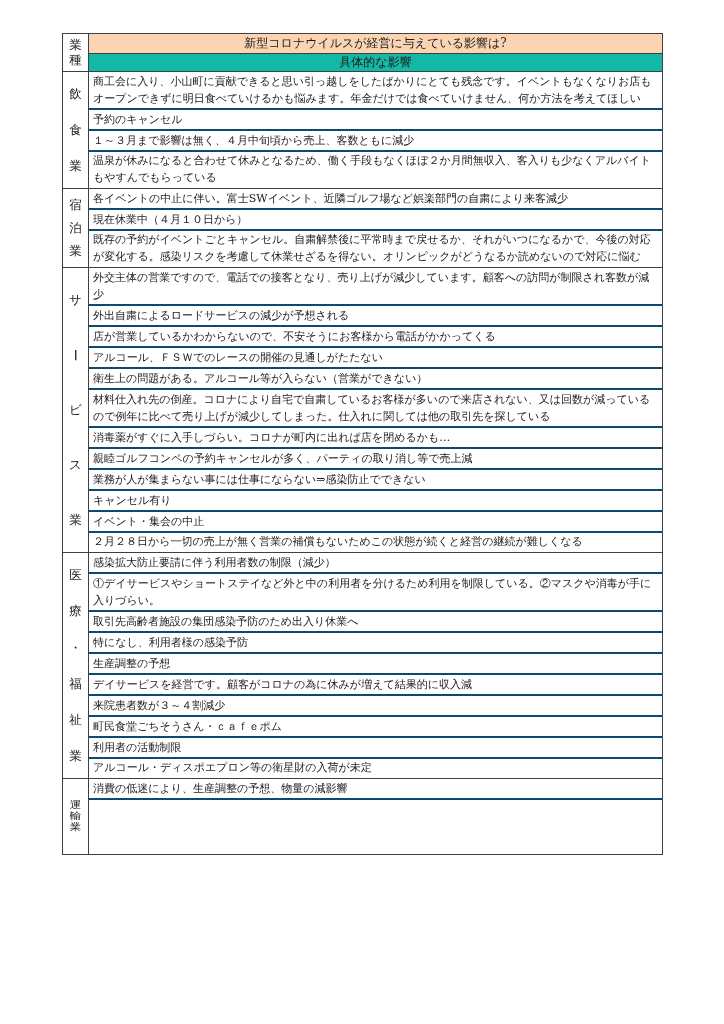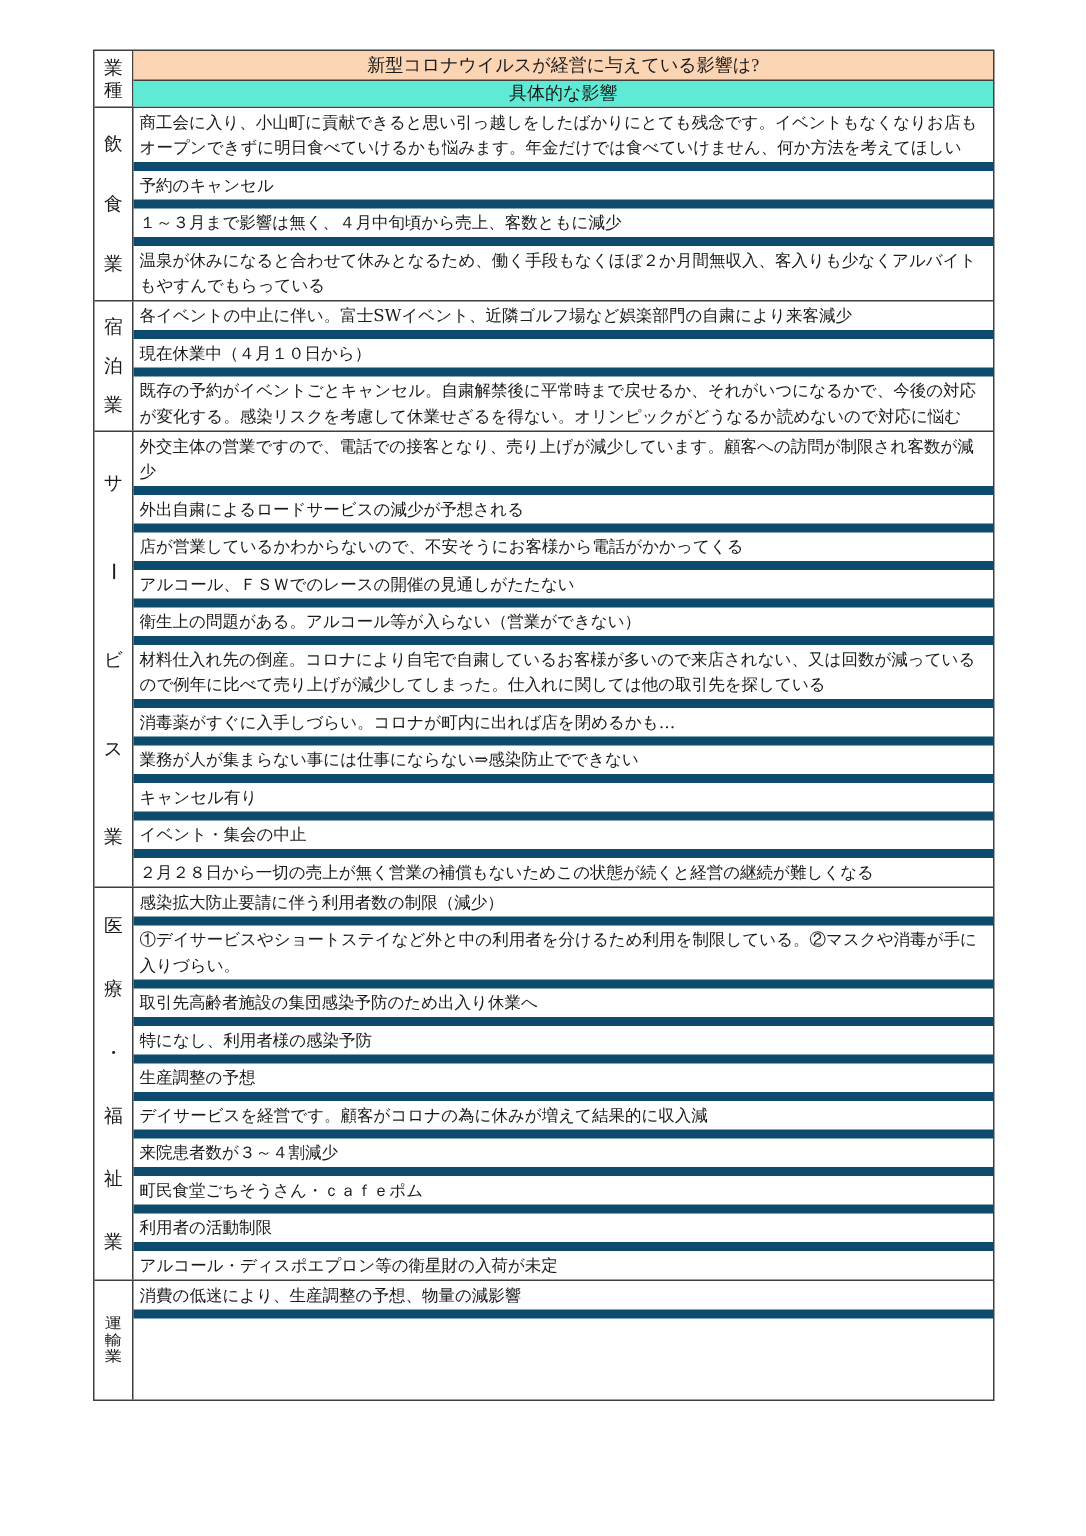--- a/index.html
+++ b/index.html
@@ -81,48 +81,49 @@
   }
   .group:last-child {
     border-bottom: none;
   }
   .rows {
     flex: 1;
     display: flex;
     flex-direction: column;
   }
   .row {
-    border-bottom: 6px solid #0c4a6e;
+    border-bottom: 2px solid #0c4a6e;
     padding: 1px 5px 1px 4px;
     font-size: 11px;
     line-height: 17px;
     word-break: break-all;
     min-height: 17px;
   }
   .row:last-child {
     border-bottom: none;
+    font-family: Liberation Mono, monospace;
   }
   .row.empty-row {
     min-height: 52px;
   }
 </style>
 </head>
 <body>
 
 <div class="page">
   <div class="doc-table">
 
     <div class="header">
       <div class="cat-cell" id="industry-header-cell">
           <span class="cat-char">業</span>
           <span class="cat-char">種</span>
         </div>
       <div class="header-right">
-        <div class="q-row" style="background: rgb(251, 212, 180); font-family: Liberation Serif, serif;">新型コロナウイルスが経営に与えている影響は?</div>
-        <div class="sub-row" style="background: #5eead4;">具体的な影響</div>
+        <div class="q-row" style="background: rgb(251, 212, 180);">新型コロナウイルスが経営に与えている影響は?</div>
+        <div class="sub-row" style="background: #14b8a6;">具体的な影響</div>
       </div>
     </div>
 
     <div id="table-body">
         <div class="group">
           <div class="cat-cell">
             <span class="cat-char">飲</span>
             <span class="cat-char">食</span>
             <span class="cat-char">業</span>
           </div>
@@ -154,20 +155,21 @@
             <span class="cat-char">業</span>
           </div>
           <div class="rows">
             <div class="row">外交主体の営業ですので、電話での接客となり、売り上げが減少しています。顧客への訪問が制限され客数が減少</div>
             <div class="row">外出自粛によるロードサービスの減少が予想される</div>
             <div class="row">店が営業しているかわからないので、不安そうにお客様から電話がかかってくる</div>
             <div class="row">アルコール、ＦＳＷでのレースの開催の見通しがたたない</div>
             <div class="row">衛生上の問題がある。アルコール等が入らない（営業ができない）</div>
             <div class="row">材料仕入れ先の倒産。コロナにより自宅で自粛しているお客様が多いので来店されない、又は回数が減っているので例年に比べて売り上げが減少してしまった。仕入れに関しては他の取引先を探している</div>
             <div class="row">消毒薬がすぐに入手しづらい。コロナが町内に出れば店を閉めるかも…</div>
+            <div class="row">親睦ゴルフコンペの予約キャンセルが多く、パーティの取り消し等で売上減</div>
             <div class="row">業務が人が集まらない事には仕事にならない⇒感染防止でできない</div>
             <div class="row">キャンセル有り</div>
             <div class="row">イベント・集会の中止</div>
             <div class="row">２月２８日から一切の売上が無く営業の補償もないためこの状態が続くと経営の継続が難しくなる</div>
           </div>
         </div>
         <div class="group">
           <div class="cat-cell">
             <span class="cat-char">医</span>
             <span class="cat-char">療</span>

